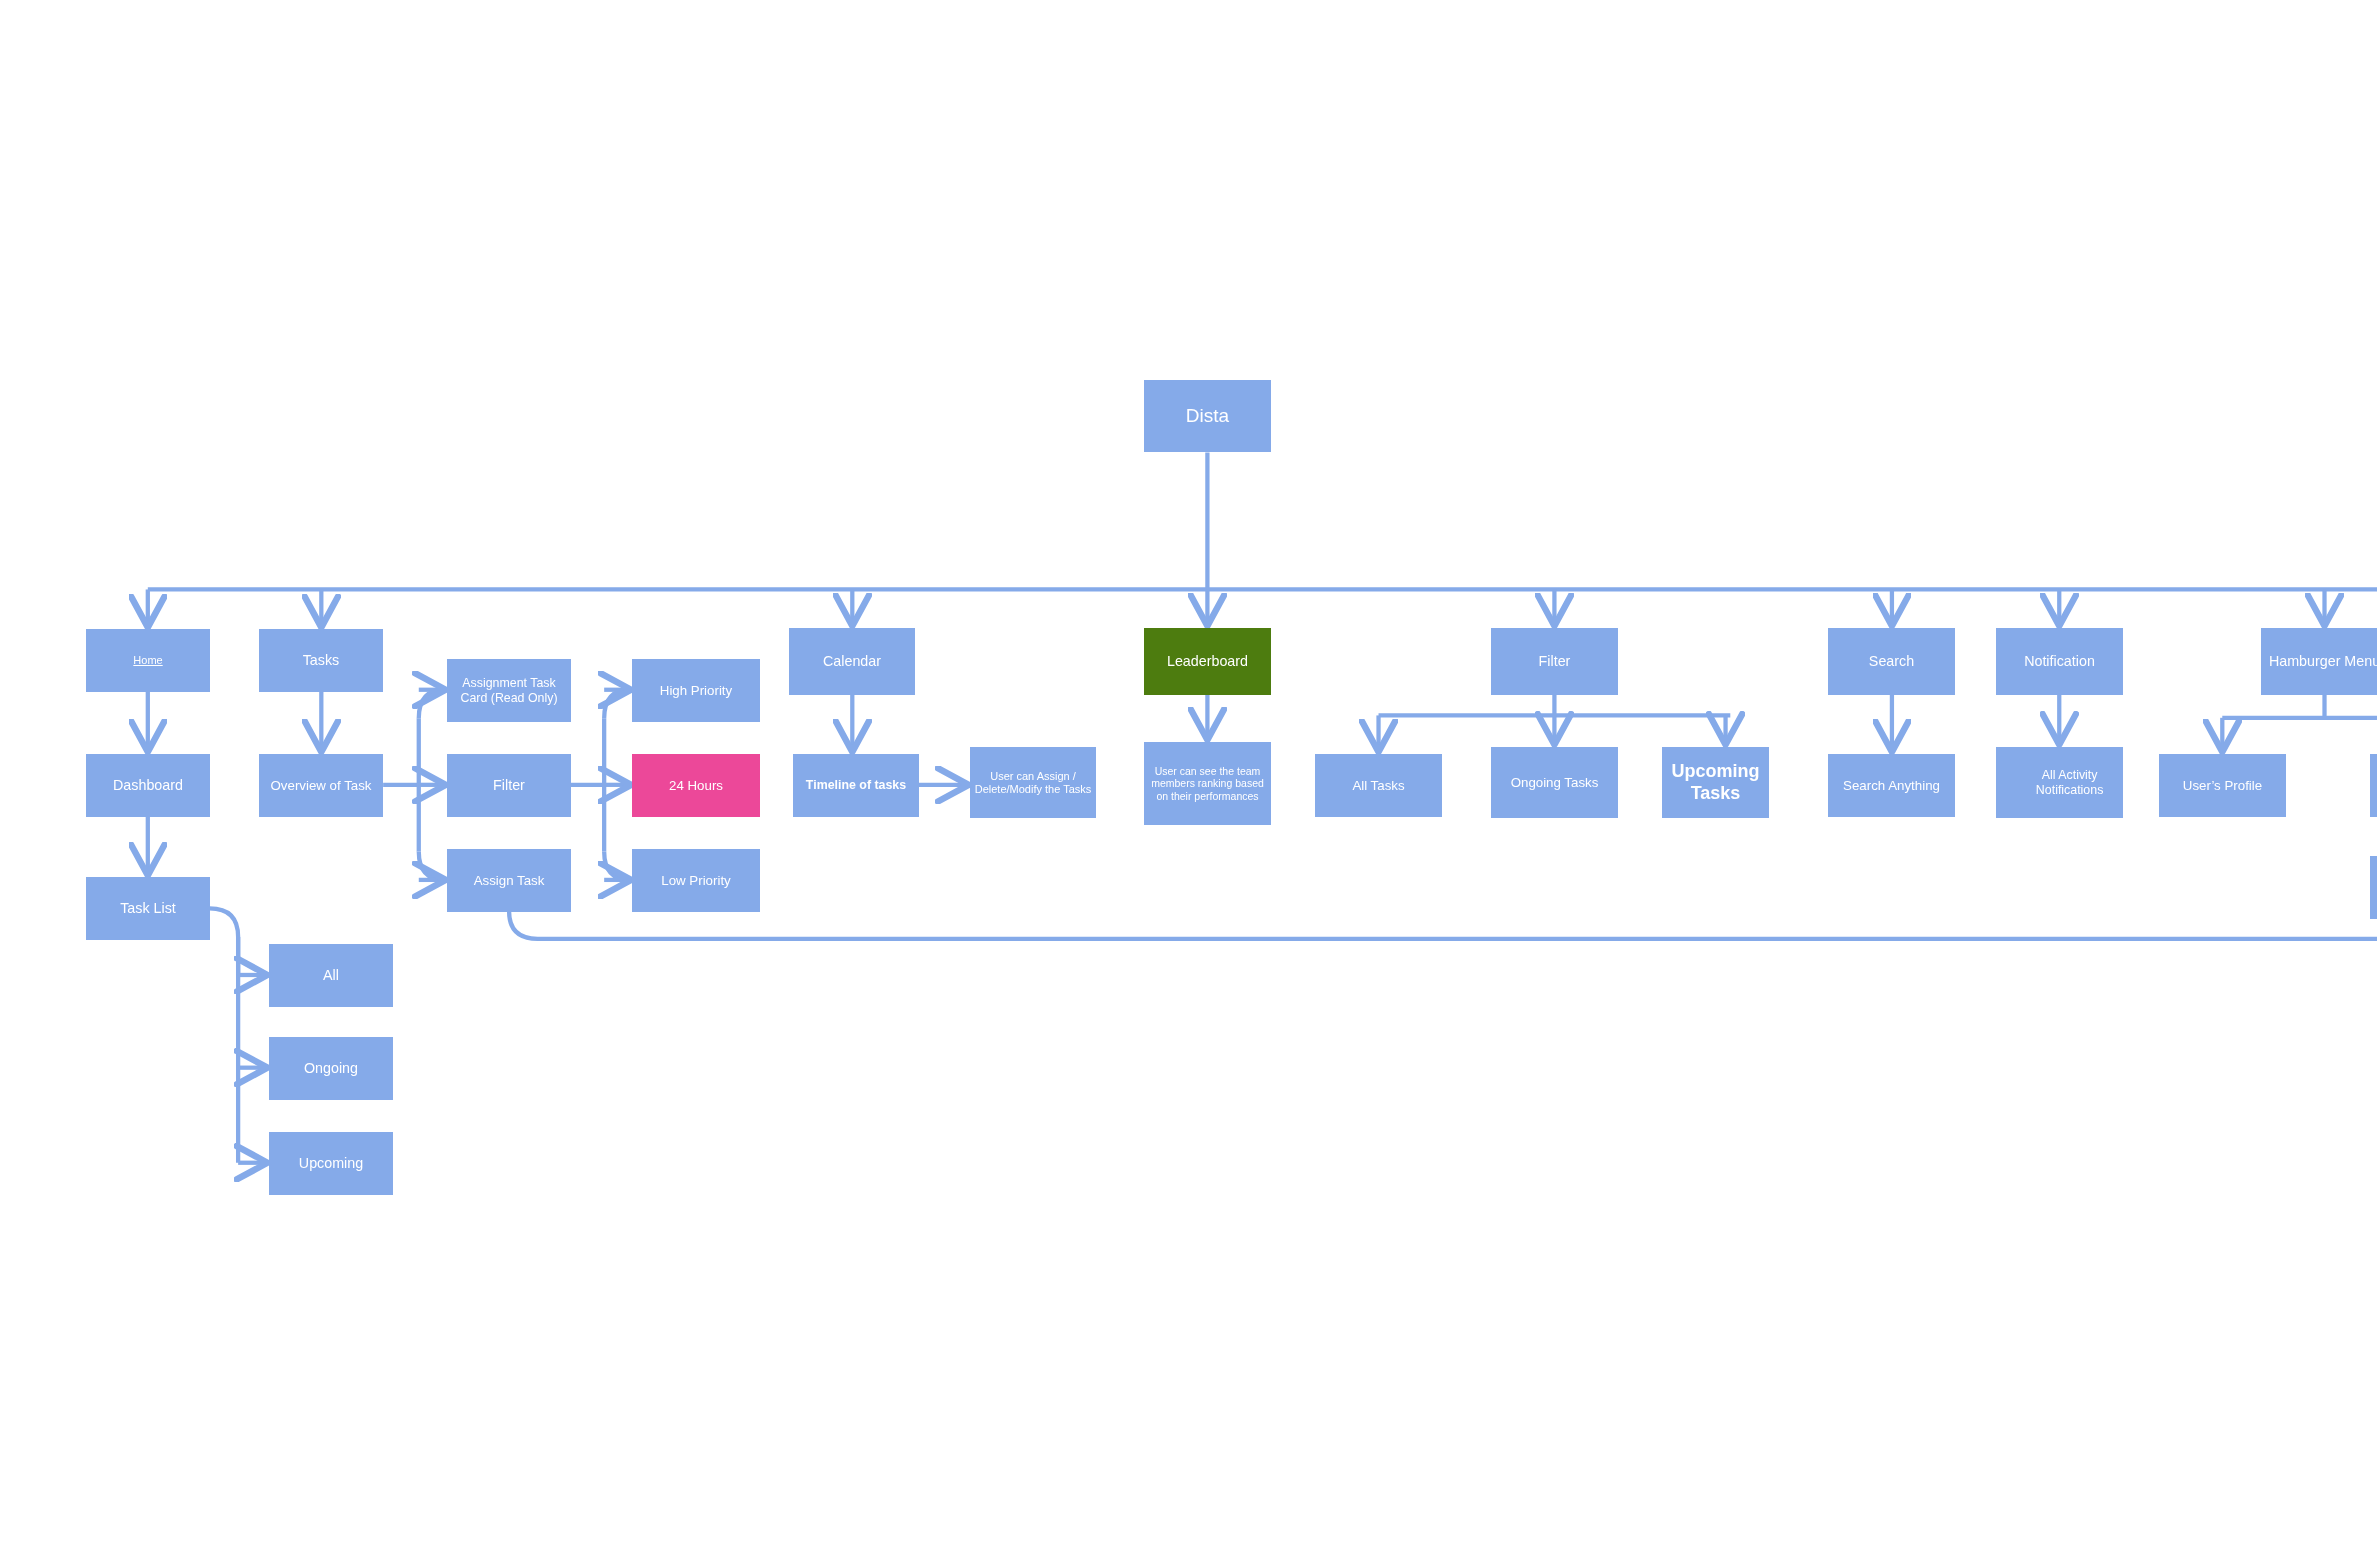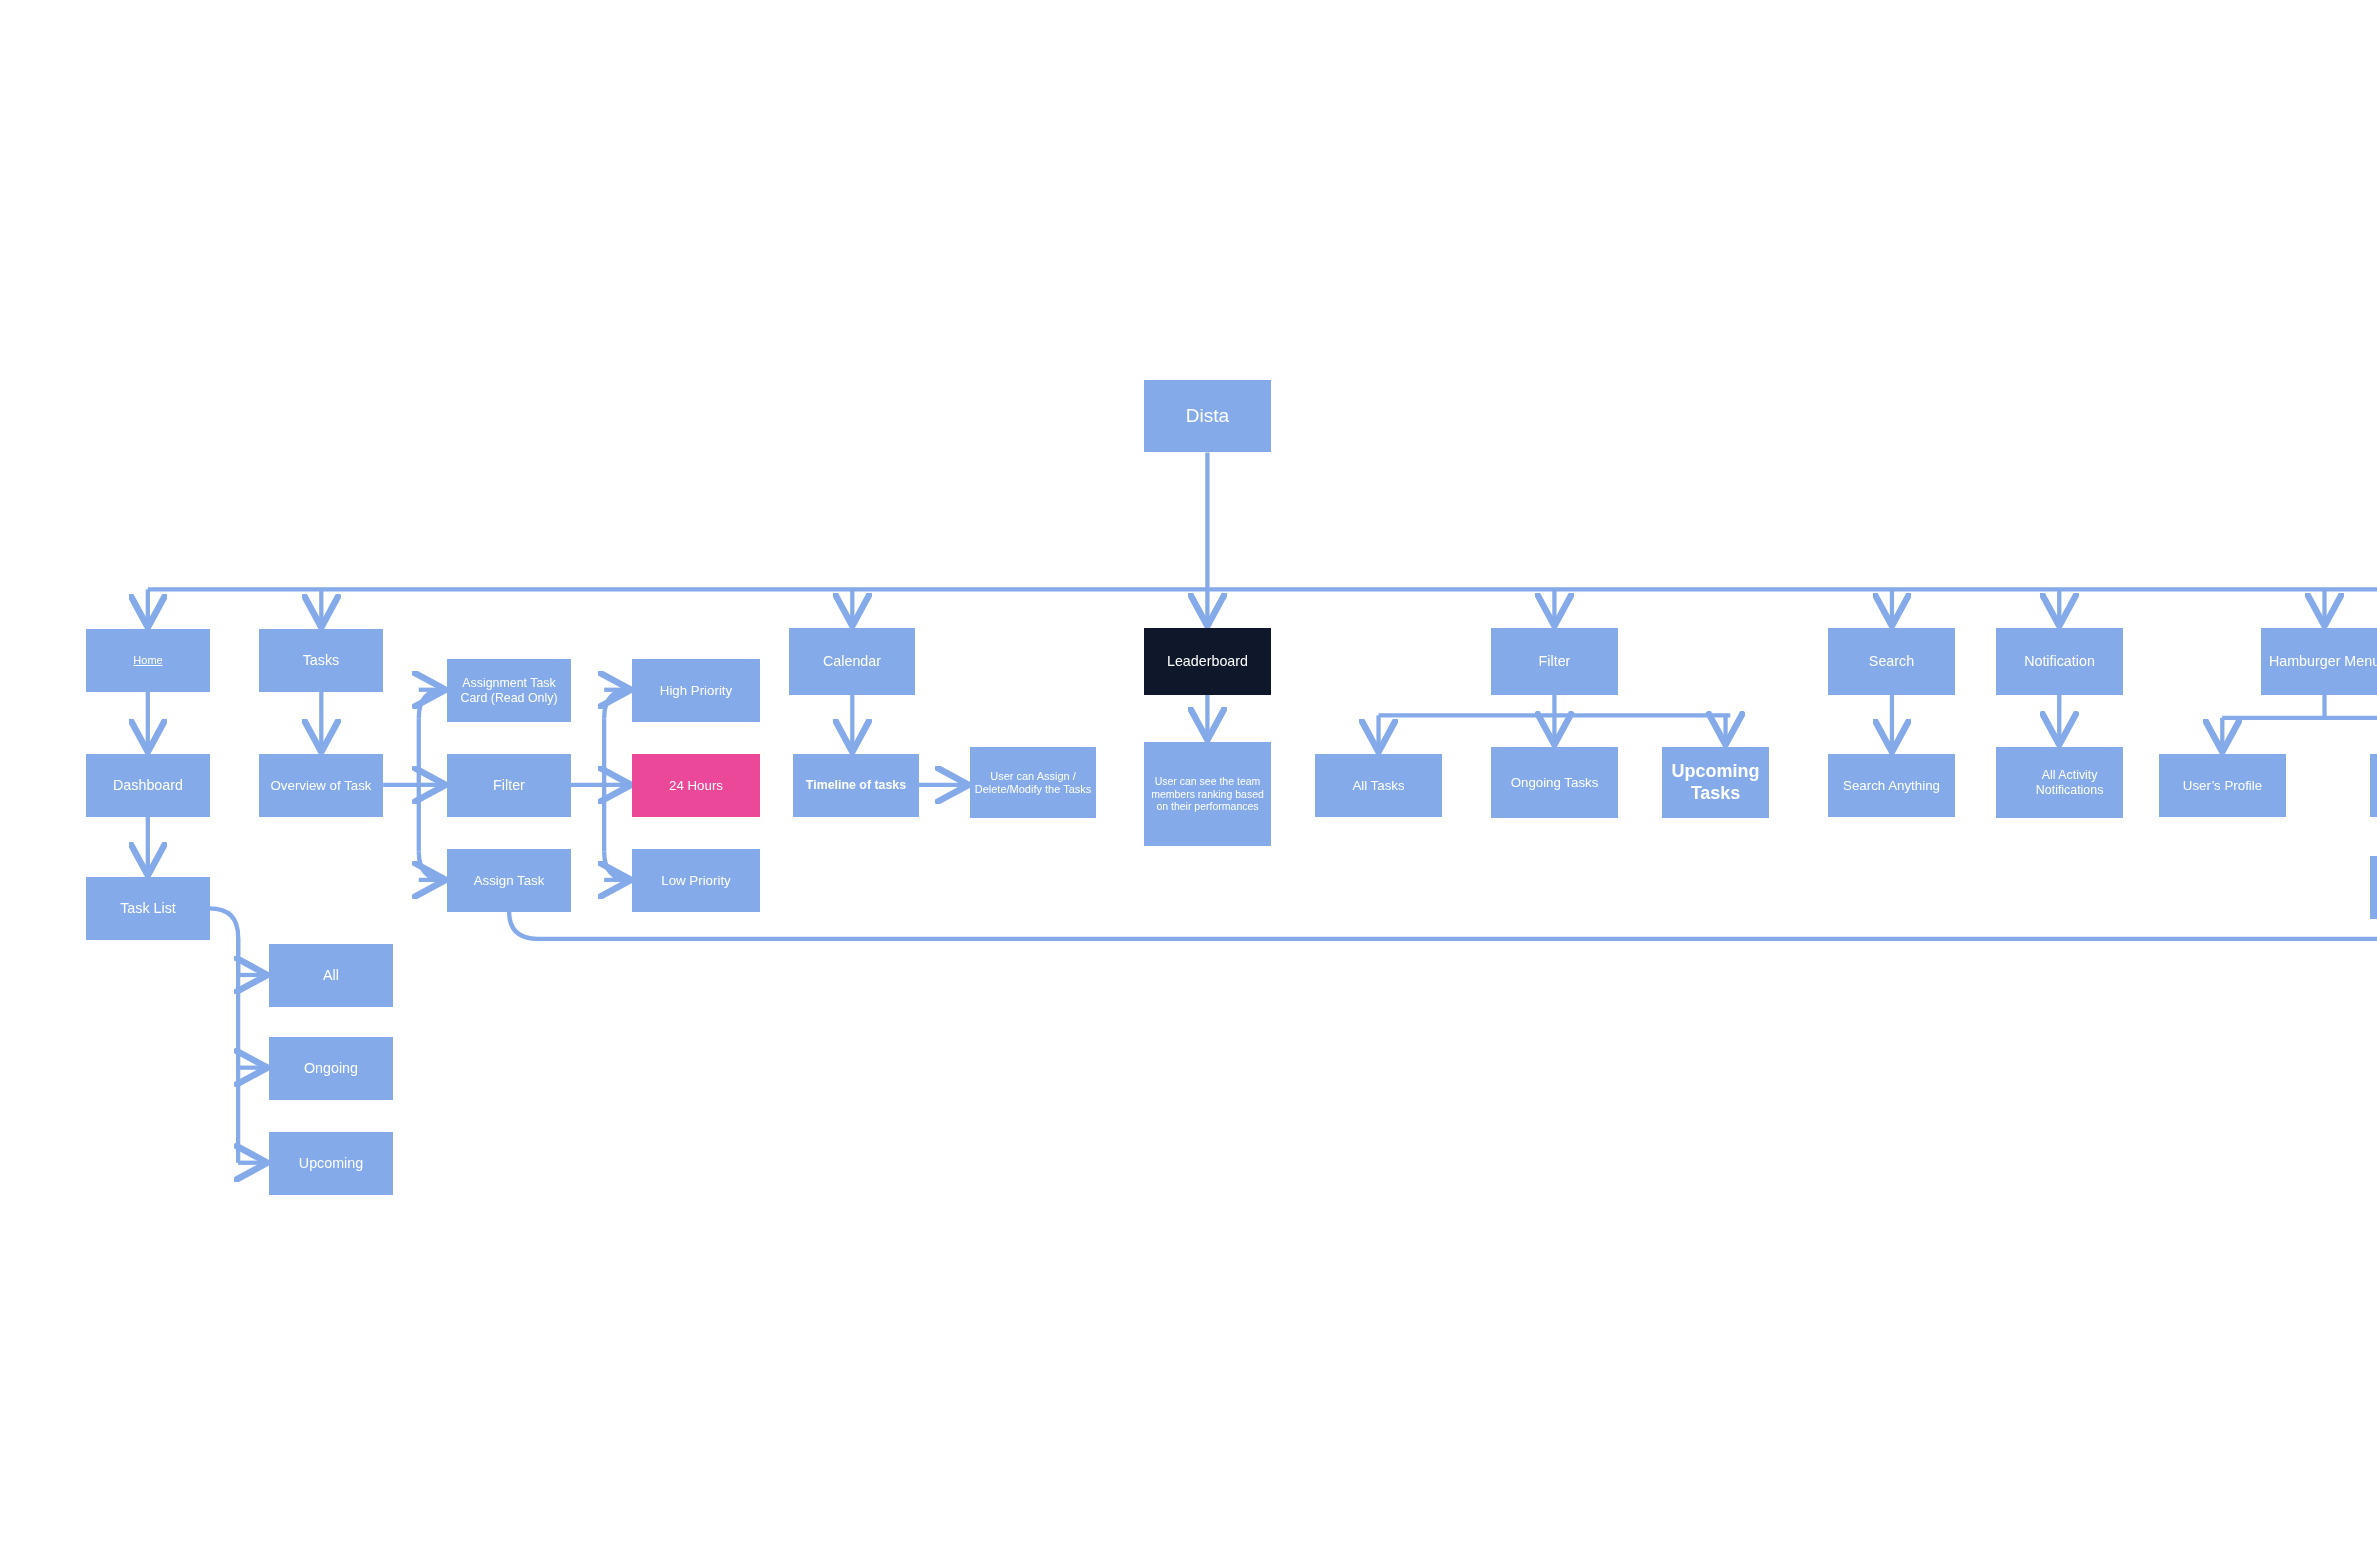--- a/index.html
+++ b/index.html
@@ -120,21 +120,21 @@
       </div>
       <div class="node" style="left: 447px; top: 659px; width: 124px; height: 63px; font-size: 12.4px; background: rgb(133, 170, 233); color: rgb(255, 255, 255);">
         <span>Assignment Task Card (Read Only)</span>
       </div>
       <div class="node" style="left: 632px; top: 659px; width: 128px; height: 63px; font-size: 13.3px; background: rgb(133, 170, 233); color: rgb(255, 255, 255);">
         <span>High Priority</span>
       </div>
       <div class="node" style="left: 789px; top: 628px; width: 126px; height: 67px; font-size: 14.3px; background: rgb(133, 170, 233); color: rgb(255, 255, 255);">
         <span>Calendar</span>
       </div>
-      <div class="node" style="left: 1144px; top: 628px; width: 127px; height: 67px; font-size: 14.3px; background: #0f172a; color: rgb(255, 255, 255);">
+      <div class="node" style="left: 1144px; top: 628px; width: 127px; height: 67px; font-size: 14.3px; background: #4d7c0f; color: rgb(255, 255, 255);">
         <span>Leaderboard</span>
       </div>
       <div class="node" style="left: 1491px; top: 628px; width: 127px; height: 67px; font-size: 14.3px; background: rgb(133, 170, 233); color: rgb(255, 255, 255);">
         <span>Filter</span>
       </div>
       <div class="node" style="left: 1828px; top: 628px; width: 127px; height: 67px; font-size: 14.3px; background: rgb(133, 170, 233); color: rgb(255, 255, 255);">
         <span>Search</span>
       </div>
       <div class="node" style="left: 1996px; top: 628px; width: 127px; height: 67px; font-size: 14.3px; background: rgb(133, 170, 233); color: rgb(255, 255, 255);">
         <span>Notification</span>
@@ -153,21 +153,21 @@
       </div>
       <div class="node" style="left: 632px; top: 754px; width: 128px; height: 63px; font-size: 13.3px; background: #ec4899; color: rgb(255, 255, 255);">
         <span>24 Hours</span>
       </div>
       <div class="node" style="left: 793px; top: 754px; width: 126px; height: 63px; font-size: 12.4px; background: rgb(133, 170, 233); color: rgb(255, 255, 255); font-weight: bold;">
         <span>Timeline of tasks</span>
       </div>
       <div class="node" style="left: 970px; top: 747px; width: 126px; height: 71px; font-size: 11px; background: rgb(133, 170, 233); color: rgb(255, 255, 255);">
         <span>User can Assign / Delete/Modify the Tasks</span>
       </div>
-      <div class="node" style="left: 1144px; top: 742px; width: 127px; height: 104px; font-size: 10.5px; background: rgb(133, 170, 233); color: rgb(255, 255, 255);">
+      <div class="node" style="left: 1144px; top: 742px; width: 127px; height: 83px; font-size: 10.5px; background: rgb(133, 170, 233); color: rgb(255, 255, 255);">
         <span>User can see the team members ranking based on their performances</span>
       </div>
       <div class="node" style="left: 1315px; top: 754px; width: 127px; height: 63px; font-size: 13.3px; background: rgb(133, 170, 233); color: rgb(255, 255, 255);">
         <span>All Tasks</span>
       </div>
       <div class="node" style="left: 1491px; top: 747px; width: 127px; height: 71px; font-size: 13.3px; background: rgb(133, 170, 233); color: rgb(255, 255, 255);">
         <span>Ongoing Tasks</span>
       </div>
       <div class="node" style="left: 1662px; top: 747px; width: 107px; height: 71px; font-size: 18px; background: rgb(133, 170, 233); color: rgb(255, 255, 255); font-weight: bold;">
         <span>Upcoming Tasks</span>

